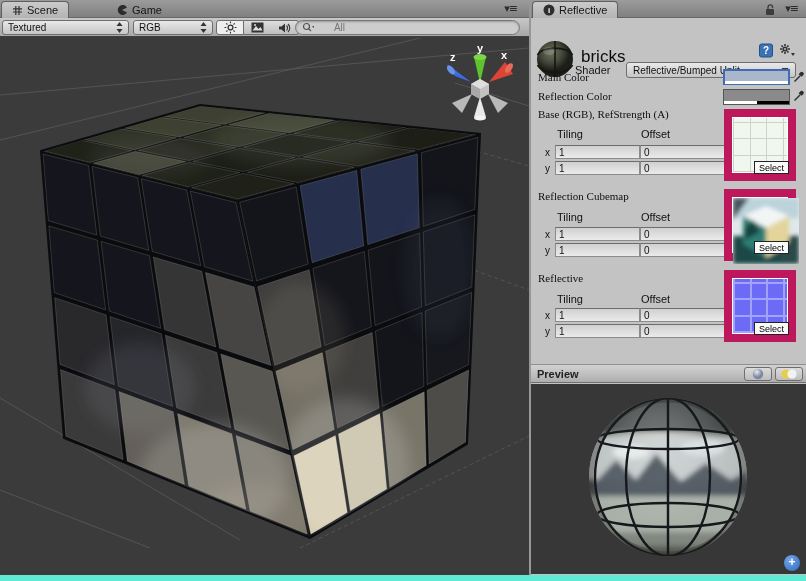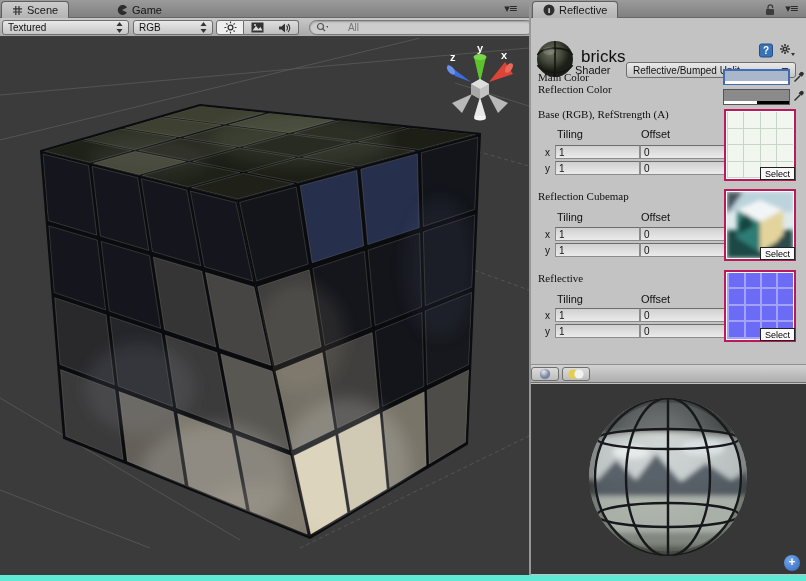--- a/index.html
+++ b/index.html
@@ -22,21 +22,21 @@
     background: linear-gradient(#c8c8c8,#a8a8a8); border-bottom: 1px solid #3f3f3f; }
   .dd { position: absolute; top: 2px; height: 15px; background: linear-gradient(#e8e8e8,#c7c7c7);
     border: 1px solid #6e6e6e; border-radius: 3px; font-size: 10px; color: #111;
     display: flex; align-items: center; justify-content: space-between; padding: 0 5px; }
   .tbtn { position: absolute; top: 2px; width: 28px; height: 15px; background: linear-gradient(#dedede,#bfbfbf);
     border: 1px solid #6e6e6e; display: flex; align-items: center; justify-content: center; }
   .tbtn.active { background: #eeeeee; }
   .tbtn.first { border-radius: 3px 0 0 3px; }
   .tbtn.last { border-radius: 0 3px 3px 0; border-left: none; }
   .tbtn.mid { border-left: none; }
-  .search { position: absolute; top: 2px; left: 309px; width: 225px; height: 15px; border: 1px solid #787878;
+  .search { position: absolute; top: 2px; left: 295px; width: 225px; height: 15px; border: 1px solid #787878;
     border-radius: 8px; background: #cdcdcd; display: flex; align-items: center; padding: 0 6px; gap: 20px;
     box-shadow: inset 0 1px 2px rgba(0,0,0,0.25); }
   .search input { border: none; background: transparent; font-size: 10px; color: #444; width: 100%; outline: none; }
   .viewport { position: absolute; top: 38px; left: 0; right: 0; bottom: 0; background: #3b3b3b; overflow: hidden; }
 
   
   .inspector { position: absolute; top: 0; left: 529px; width: 277px; height: 575px; background: #c3c3c3;
     border-left: 2px solid #979797; }
   .insp-header { position: absolute; top: 18px; left: 0; right: 0; height: 45px; }
   .matball { position: absolute; left: 5px; top: 22px; width: 38px; height: 38px; }
@@ -44,21 +44,21 @@
   .shader-label { position: absolute; left: 44px; top: 46px; font-size: 11px; color: #151515; }
   .shader-dd { position: absolute; left: 95px; top: 44px; width: 170px; height: 16px;
     background: linear-gradient(#e9e9e9,#c6c6c6); border: 1px solid #6e6e6e; border-radius: 3px;
     font-size: 10px; color: #111; display: flex; align-items: center; justify-content: space-between; padding: 0 6px; }
   .plabel { position: absolute; left: 7px; font-size: 11px; color: #0f0f0f; white-space: nowrap; font-family: Liberation Serif, serif; }
   .subhead { position: absolute; font-size: 11px; color: #111; }
   .axis { position: absolute; left: 14px; font-size: 10px; color: #111; }
   .num { position: absolute; width: 85px; height: 14px; border: 1px solid #8b8b8b; border-top-color: #6d6d6d;
     background: linear-gradient(#d0d0d0,#ebebeb); font-size: 10px; color: #111; padding: 0 3px;
     font-family: "Liberation Sans", sans-serif; }
-  .thumb { position: absolute; left: 193px; width: 72px; height: 72px; border: 2px solid #be185d;
+  .thumb { position: absolute; left: 193px; width: 72px; height: 72px; border: 8px solid #be185d;
     background: #fff; padding: 1px; }
   .thumb-inner { width: 100%; height: 100%; position: relative; }
   .select-btn { position: absolute; right: -2px; bottom: -2px; font-size: 9px; background: #fafafa;
     border: 1px solid #222; padding: 0 4px; height: 13px; line-height: 12px; color: #000; cursor: default; }
   .swatch { position: absolute; left: 192px; width: 67px; height: 16px; border: 1px solid #555; background:#fff; }
   .swatch.focus { border: 2px solid #3e6db5; }
   .sw-fill { width: 100%; height: 10px; }
   .sw-alpha { width: 100%; height: 3px; }
   .dropper { position: absolute; left: 262px; width: 13px; height: 13px; }
   .grid-base { width: 100%; height: 100%; background:
@@ -334,21 +334,21 @@
     <div class="plabel" style="top:71px">Main Color</div>
     <div class="swatch focus" style="top:69px">
       <div class="sw-fill" style="background:#aab6ca"></div>
       <div class="sw-alpha" style="background:#fff"></div>
     </div>
     <svg class="dropper" style="top:70px">
       <path d="M1.5 11.5 L7 6" stroke="#2e2e2e" stroke-width="1.4"></path>
       <path d="M7.2 2.6 a2 2 0 0 1 3.2 2.4 L8.6 6.8 L5.6 4.4 Z" fill="#2e2e2e"></path>
     </svg>
 
-    <div class="plabel" style="top:83px">Reflection Color</div>
+    <div class="plabel" style="top:90px">Reflection Color</div>
     <div class="swatch" style="top:89px">
       <div class="sw-fill" style="background:#8a8a8a;height:11px"></div>
       <div class="sw-alpha" style="background:linear-gradient(90deg,#fff 0 50%,#000 50% 100%)"></div>
     </div>
     <svg class="dropper" style="top:89px">
       <path d="M1.5 11.5 L7 6" stroke="#2e2e2e" stroke-width="1.4"></path>
       <path d="M7.2 2.6 a2 2 0 0 1 3.2 2.4 L8.6 6.8 L5.6 4.4 Z" fill="#2e2e2e"></path>
     </svg>
 
     <div class="plabel" style="top:108px">Base (RGB), RefStrength (A)</div>
@@ -410,20 +410,21 @@
     <input class="num" style="left: 24px; top: 324px;" value="1">
     <input class="num" style="left: 109px; top: 324px;" value="0">
     <div class="thumb" style="top:270px">
       <div class="thumb-inner">
           <div class="grid-normal"></div>
         <div class="select-btn">Select</div>
       </div>
     </div>
 
     <div class="preview-header">
+      <span class="preview-title">Preview</span>
       <div class="pv-btn">
         <svg width="12" height="12">
           <defs>
               <radialGradient id="pvs" cx="38%" cy="30%">
             <stop offset="0%" stop-color="#e7ebf2"></stop>
                 <stop offset="100%" stop-color="#7d87a0"></stop>
               </radialGradient>
             </defs>
           <circle cx="6" cy="6" r="5.2" fill="url(#pvs)"></circle>
         </svg>

